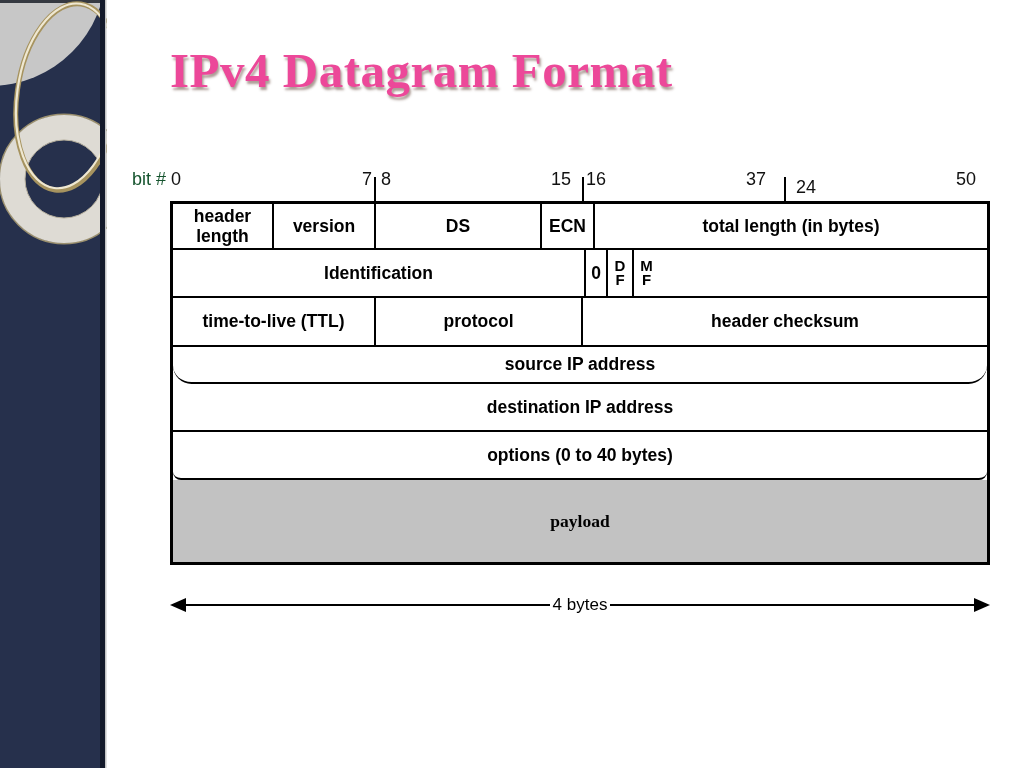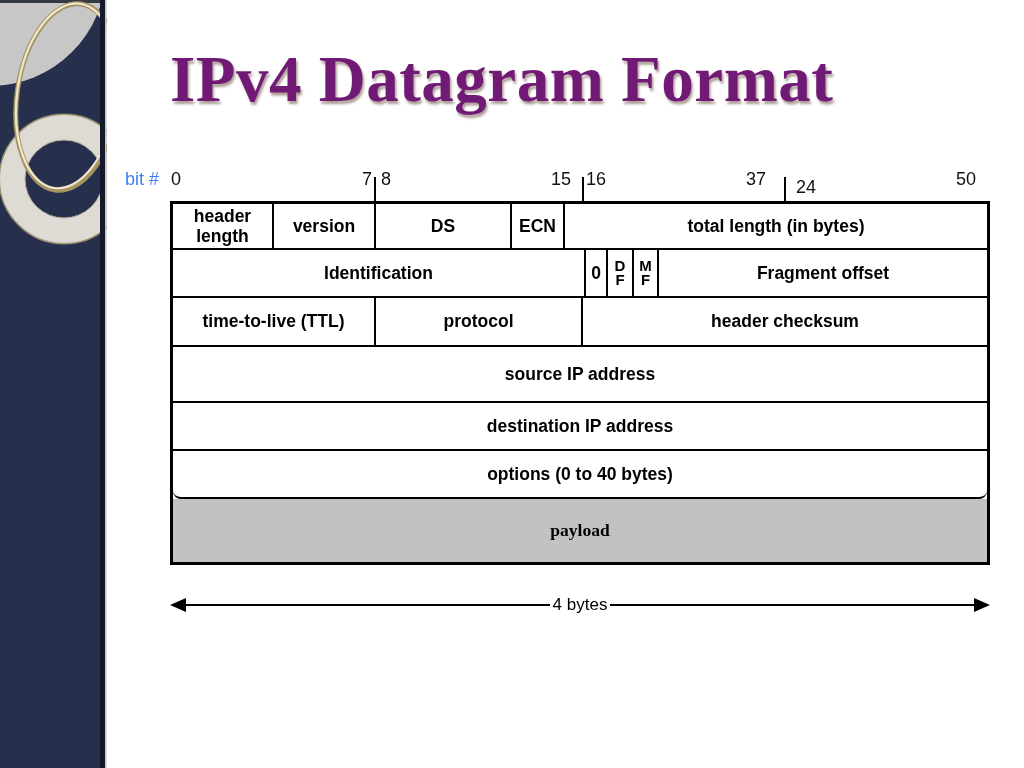--- a/index.html
+++ b/index.html
@@ -9,30 +9,30 @@
     font-family:"Liberation Sans", sans-serif;
   }
 
   
   .sidebar { position:absolute; left:0; top:0; width:107px; height:768px; }
 
   
   .slide-title {
     position:absolute; left:170px; top:42px; width:840px;
     font-family:"Liberation Serif", serif;
-    font-weight:bold; font-size:65px; letter-spacing:0.5px;
-    color:#701a75;
+    font-weight:bold; font-size:49px; letter-spacing:0.5px;
+    color:#ec4899;
     text-shadow:1.5px 2.5px 2.5px rgba(70,35,20,0.45);
     white-space:nowrap;
   }
 
   
   .bit-axis-label {
-    position:absolute; left:125px; top:169px;
-    font-size:18px; color:#3b82f6;
+    position:absolute; left:132px; top:169px;
+    font-size:18px; color:#14532d;
   }
   .bit-num { position:absolute; top:169px; font-size:18px; color:#111; }
   .bn-0  { left:171px; }
   .bn-7  { left:350px; width:22px; text-align:right; }
   .bn-8  { left:381px; }
   .bn-15 { left:544px; width:27px; text-align:right; }
   .bn-16 { left:586px; }
   .bn-23 { left:739px; width:27px; text-align:right; }
   .bn-24 { left:796px;margin-top:8px; }
   .bn-31 { left:949px; width:27px; text-align:right; }
@@ -43,35 +43,35 @@
 
   
   .ip-table {
     position:absolute; left:170px; top:201px; width:820px; height:364px;
     border:3px solid #000; background:#fff;
     display:flex; flex-direction:column;
   }
   .ip-row { display:flex; border-bottom:2px solid #000; }
   .ip-row:last-child { border-bottom:none;font-family:Liberation Serif, serif; }
   .r1 { height:46px; } .r2 { height:48px; } .r3 { height:49px; }
-  .r4 { height:56px; } .r5 { height:48px; } .r6 { height:48px;border-radius:8px; }
+  .r4 { height:37px;border-radius:22px; } .r5 { height:48px; } .r6 { height:48px;border-radius:8px; }
   .r7 { flex:1; background:#c2c2c2; }
   .cell {
     display:flex; align-items:center; justify-content:center;
     border-right:2px solid #000; text-align:center;
     font-weight:bold; font-size:17.5px; color:#000; line-height:1.15;
     padding:1px 2px;
   }
   .cell:last-child { border-right:none; }
   .cell.grow { flex:1; }
   .stacked { flex-direction:column; font-size:15px; line-height:14px; padding:0; }
 
   
   .w-version  { width:102px; } .w-hlen { width:101px; }
-  .w-ds       { width:136px; } .w-ecn  { width:53px; }
+  .w-ds       { width:166px; } .w-ecn  { width:53px; }
   .w-ident    { width:413px; } .w-zero { width:22px; }
   .w-df       { width:26px; }  .w-mf   { width:25px; }
   .w-ttl      { width:203px; } .w-proto{ width:207px; }
 
   
   .bytes-arrow {
     position:absolute; left:170px; top:596px; width:820px; height:18px;
     display:flex; align-items:center;justify-content:flex-end;
   }
   .arrow-line { flex:1; height:2.5px; background:#000; }
@@ -147,23 +147,20 @@
       <span>0</span>
       </div>
     <div class="cell w-df stacked">
       <span>D</span>
       <span>F</span>
       </div>
     <div class="cell w-mf stacked">
       <span>M</span>
       <span>F</span>
       </div>
-    <div class="cell grow">
-      <span>Fragment offset</span>
-      </div>
   </div>
 
   <div class="ip-row r3">
     <div class="cell w-ttl">
       <span>time-to-live (TTL)</span>
       </div>
     <div class="cell w-proto">
       <span>protocol</span>
       </div>
     <div class="cell grow">

